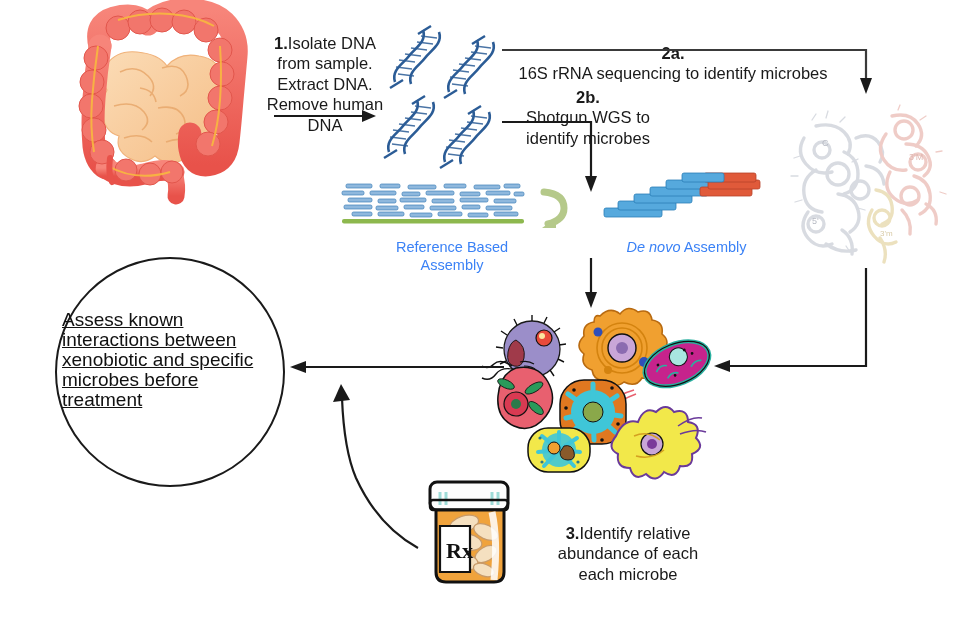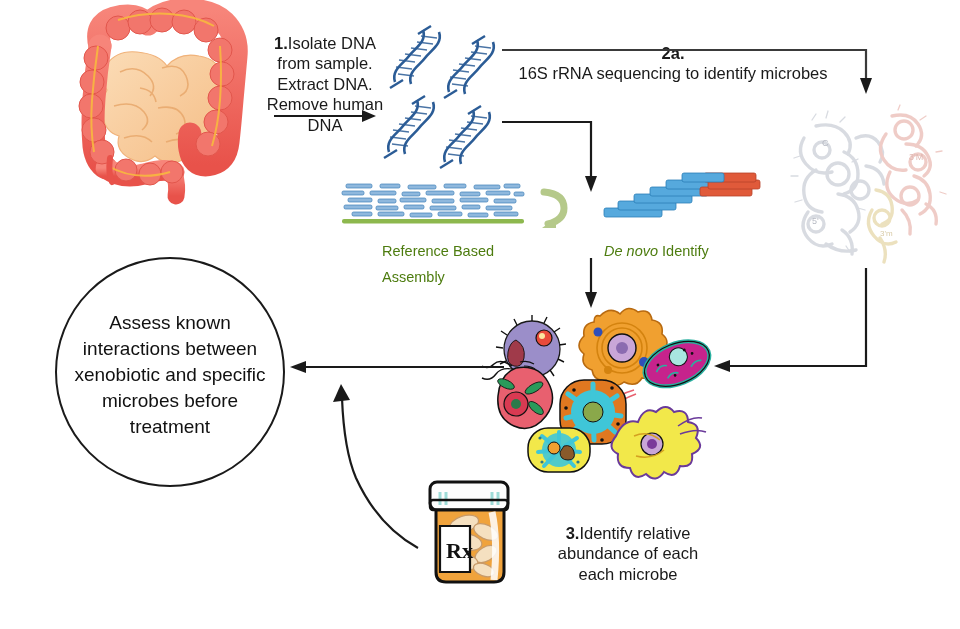--- a/index.html
+++ b/index.html
@@ -5,23 +5,23 @@
   html,body{margin:0;padding:0;background:#ffffff;}
   body{width:960px;height:629px;overflow:hidden;
        font-family:"Liberation Sans","DejaVu Sans",sans-serif;color:#000;}
   #stage{position:relative;width:784px;height:629px;background:#fff;}
   .abs{position:absolute;}
   .txt{font-size:16.5px;line-height:20.5px;color:#1a1a1a;white-space:pre-line;}
   .b{font-weight:bold;}
   .center{text-align:center;}
   .left{text-align:center;}
   svg{display:block;overflow:visible;}
-  .cap{font-size:14.5px;line-height:26px;color:#4d7c0f;}
+  .cap{font-size:14.5px;line-height:18px;text-align:center;color:#3b82f6;}
   .ital{font-style:italic;margin-top:24px;}
-  #circle-text{font-size:19px;line-height:26px;text-align:center;color:#111;}
+  #circle-text{font-size:19px;line-height:20px;color:#111;text-decoration:underline;}
 </style>
 </head>
 <body>
 
 <div id="stage">
 
   <div class="abs" style="left:62px;top:2px;width:196px;height:186px;">
     <svg width="196" height="186" viewBox="0 0 196 186">
       <defs>
         <linearGradient id="lgColon" x1="0" y1="0" x2="0" y2="1">
@@ -141,20 +141,25 @@
     <span>16S rRNA sequencing to identify microbes</span>
   </div>
 
   <div class="abs" style="left:500px;top:44px;width:375px;height:56px;">
     <svg width="375" height="56" viewBox="0 0 375 56">
       <path d="M2 6 L366 6 L366 36" fill="none" stroke="#3a3a3a" stroke-width="2.2"></path>
       <polygon points="366,50 360,34 372,34" fill="#1a1a1a"></polygon>
     </svg>
   </div>
 
+  <div class="abs txt left" style="left:503px;top:66px;width:170px;">
+    <span class="b">2b.</span>
+    <span>Shotgun WGS to
+identify microbes</span>
+  </div>
 
   <div class="abs" style="left:500px;top:116px;width:110px;height:82px;">
     <svg width="110" height="82" viewBox="0 0 110 82">
       <path d="M2 6 L91 6 L91 62" fill="none" stroke="#1a1a1a" stroke-width="2.2"></path>
       <polygon points="91,76 85,60 97,60" fill="#1a1a1a"></polygon>
     </svg>
   </div>
 
   <div class="abs" style="left:342px;top:182px;width:182px;height:42px;">
     <svg width="182" height="42" viewBox="0 0 182 42">
@@ -219,21 +224,21 @@
       </g>
       <g stroke="#b8432a" stroke-width="0.8">
         <rect x="96" y="17" width="52" height="9" rx="2" fill="#e05a3a"></rect>
         <rect x="104" y="10" width="52" height="9" rx="2" fill="#e05a3a"></rect>
         <rect x="100" y="3" width="52" height="9" rx="2" fill="#e05a3a"></rect>
       </g>
       <rect x="78" y="3" width="42" height="9" rx="2" fill="#56a9dd" stroke="#2b7fb8" stroke-width="0.8"></rect>
     </svg>
   </div>
   <div class="abs cap" style="left:604px;top:238px;width:165px;">
-    <span class="ital">De novo</span><span> Identify</span>
+    <span class="ital">De novo</span><span> Assembly</span>
   </div>
 
   <div class="abs" style="left:580px;top:258px;width:22px;height:52px;">
     <svg width="22" height="52" viewBox="0 0 22 52">
       <line x1="11" y1="0" x2="11" y2="38" stroke="#1a1a1a" stroke-width="2.2"></line>
       <polygon points="11,50 5,34 17,34" fill="#1a1a1a"></polygon>
     </svg>
   </div>
 
   <div class="abs" style="left:786px;top:104px;width:172px;height:168px;opacity:0.55;">

